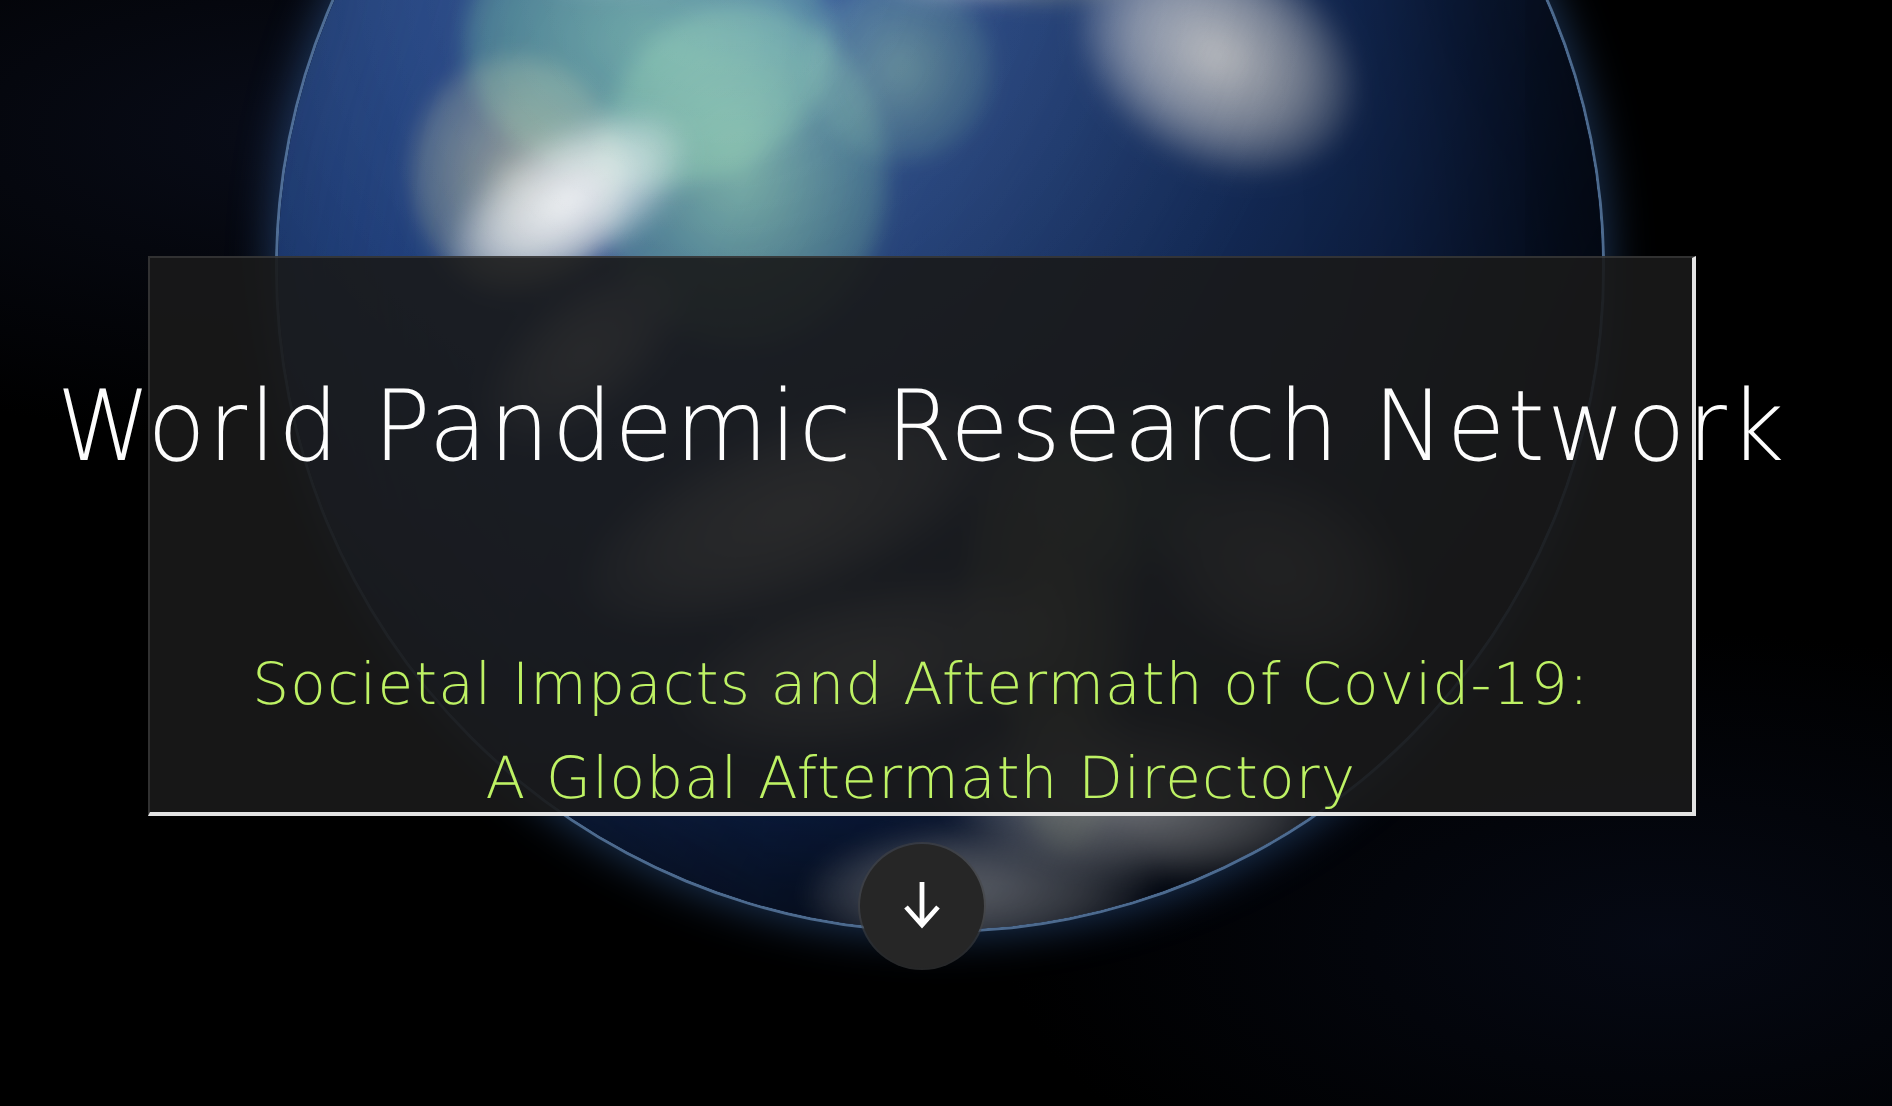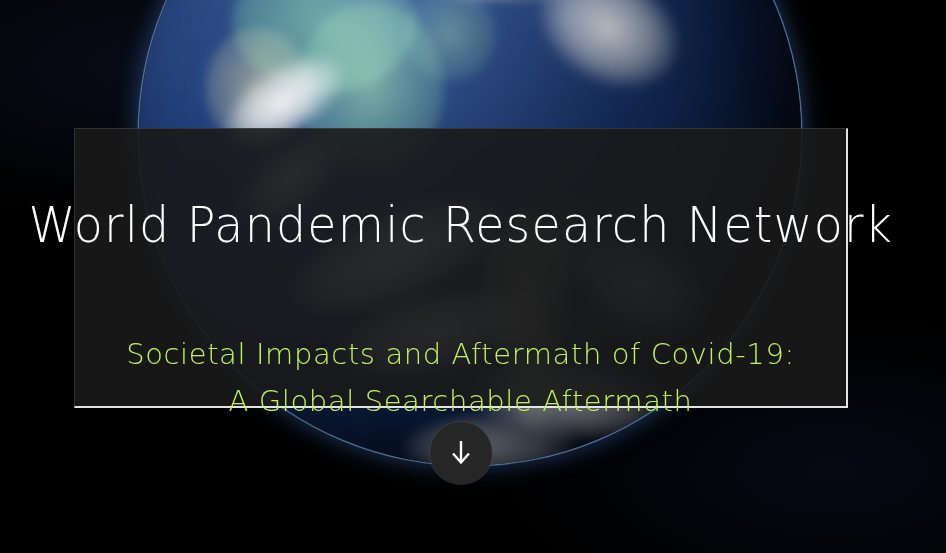--- a/index.html
+++ b/index.html
@@ -127,21 +127,21 @@
     box-sizing: border-box;
     background: rgba(25,25,25,0.90);
     border-right: 2px solid rgba(245,245,245,0.92);
     border-bottom: 2px solid rgba(245,245,245,0.92);
     border-top: 1px solid rgba(120,120,120,0.28);
     border-left: 1px solid rgba(120,120,120,0.28);
     display: flex;
     flex-direction: column;
     align-items: center;
     justify-content: flex-start;
-    padding-top: 38px;
+    padding-top: 26px;
   }
 
   .hero-title {
     font-family: "DejaVu Sans", "Liberation Sans", sans-serif;
     font-size: 49px;
     font-weight: 300;
     letter-spacing: 1.2px;
     color: #fdfdfd;
     line-height: 1.05;
     text-align: center;
@@ -224,21 +224,21 @@
 
       <div class="terminator"></div>
     </div>
   </div>
 
   <div class="hero-panel">
     <h1 class="hero-title">World Pandemic Research Network</h1>
 
     <div class="hero-subtitle">
       <span class="sub-line">Societal Impacts and Aftermath of Covid-19:</span>
-      <span class="sub-line">A Global Searchable Aftermath</span>
+      <span class="sub-line">A Global Aftermath Directory</span>
     </div>
   </div>
 
   <button class="scroll-btn" aria-label="Scroll down">
     <span class="sr-only">Scroll down</span>
     <svg width="22" height="26" viewBox="0 0 22 26" aria-hidden="true">
       <path d="M11 1 L11 21 M3 13.5 L11 22.5 L19 13.5" fill="none" stroke="#ffffff" stroke-width="2.4" stroke-linecap="butt" stroke-linejoin="miter"></path>
     </svg>
   </button>
 

